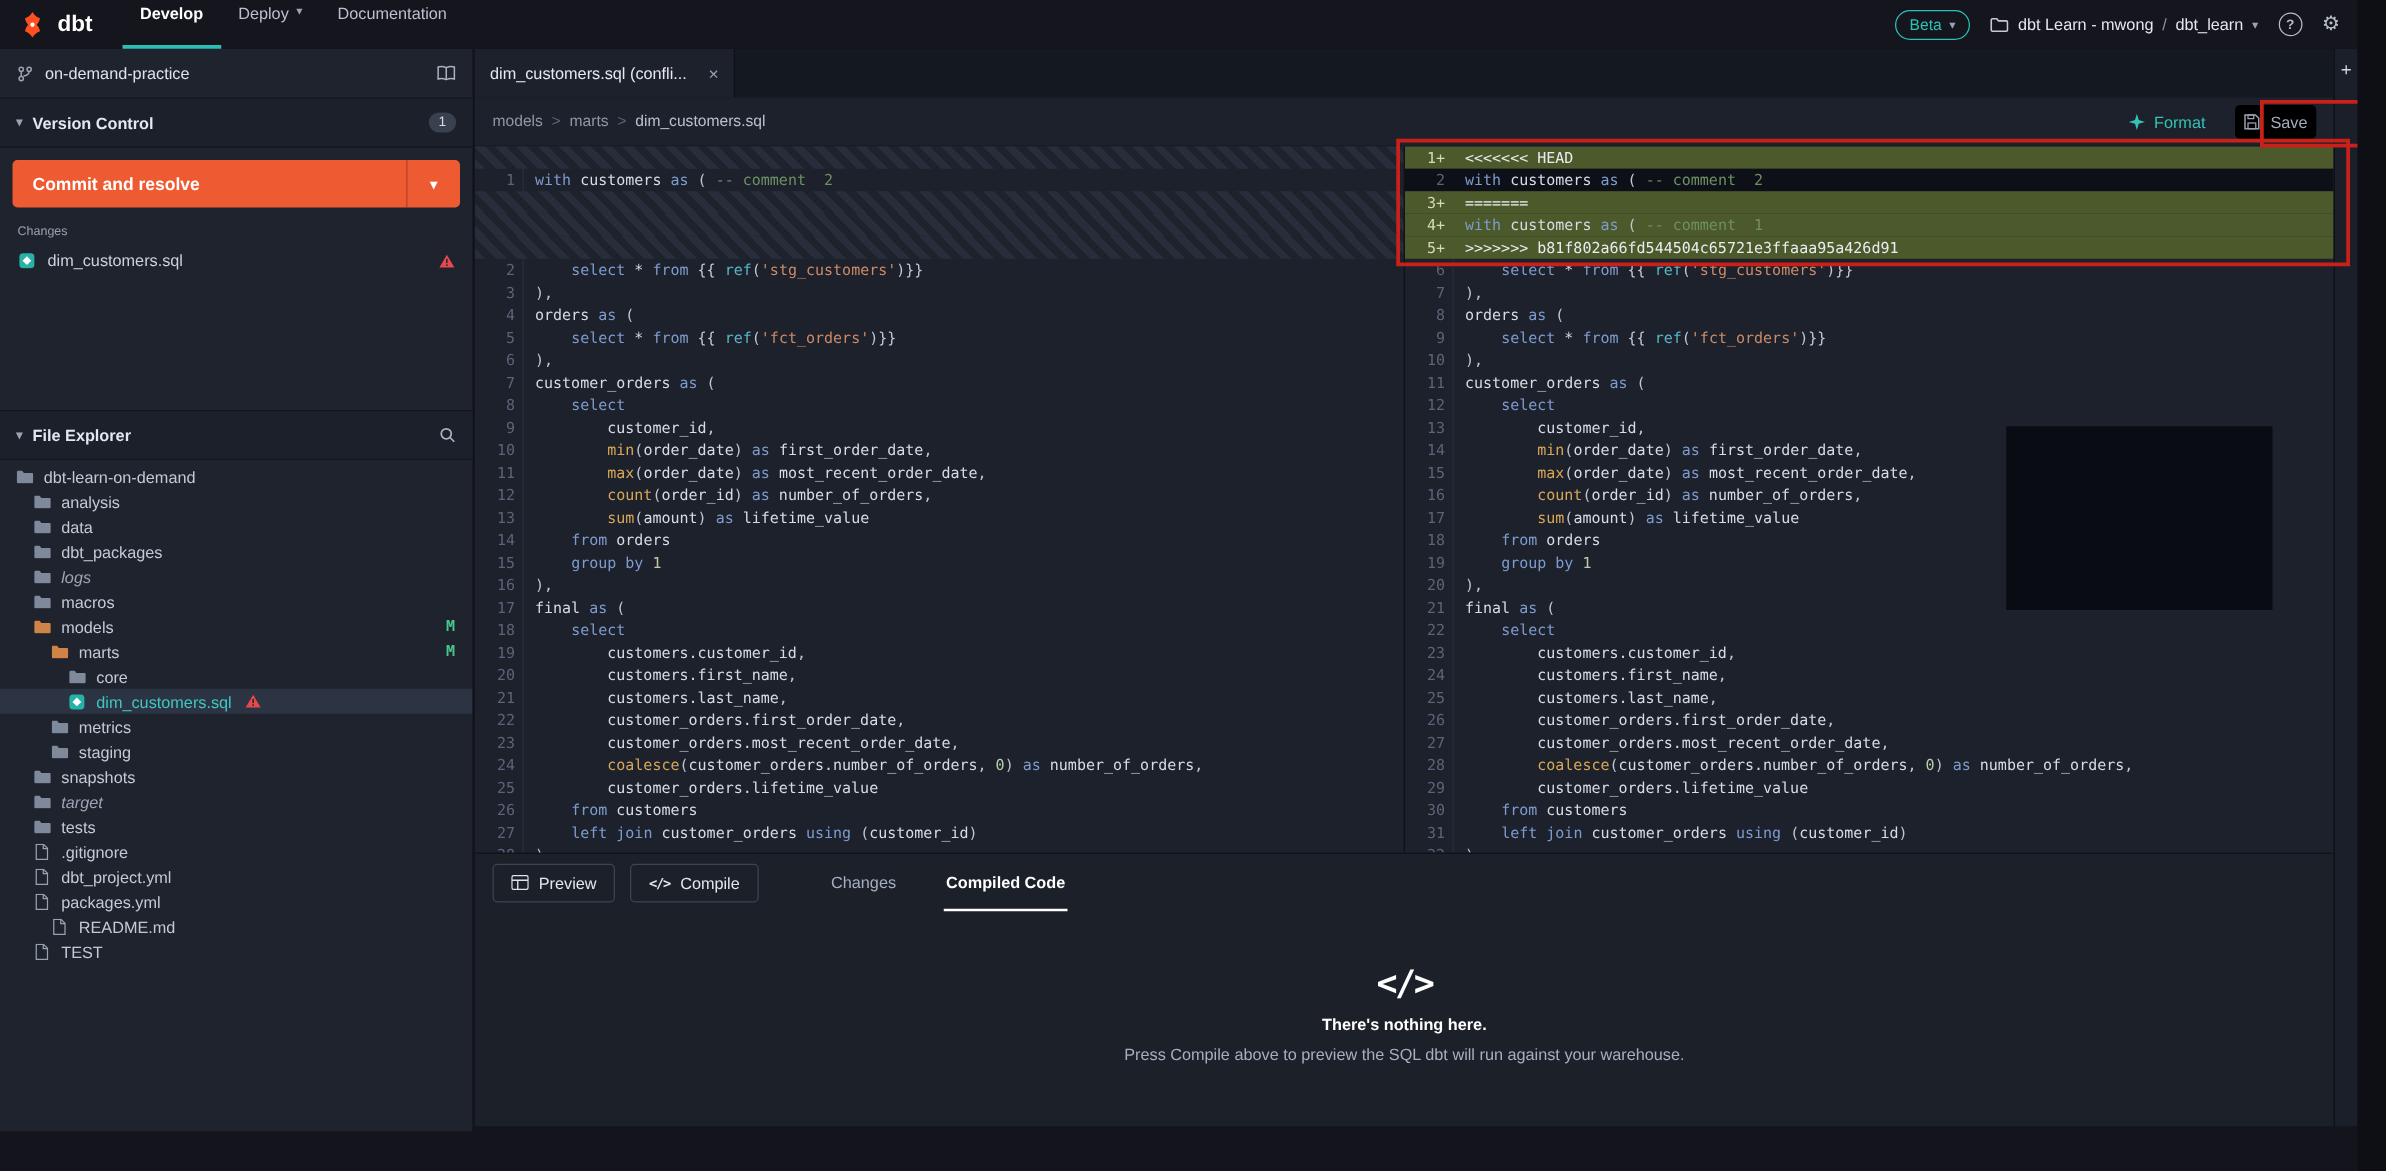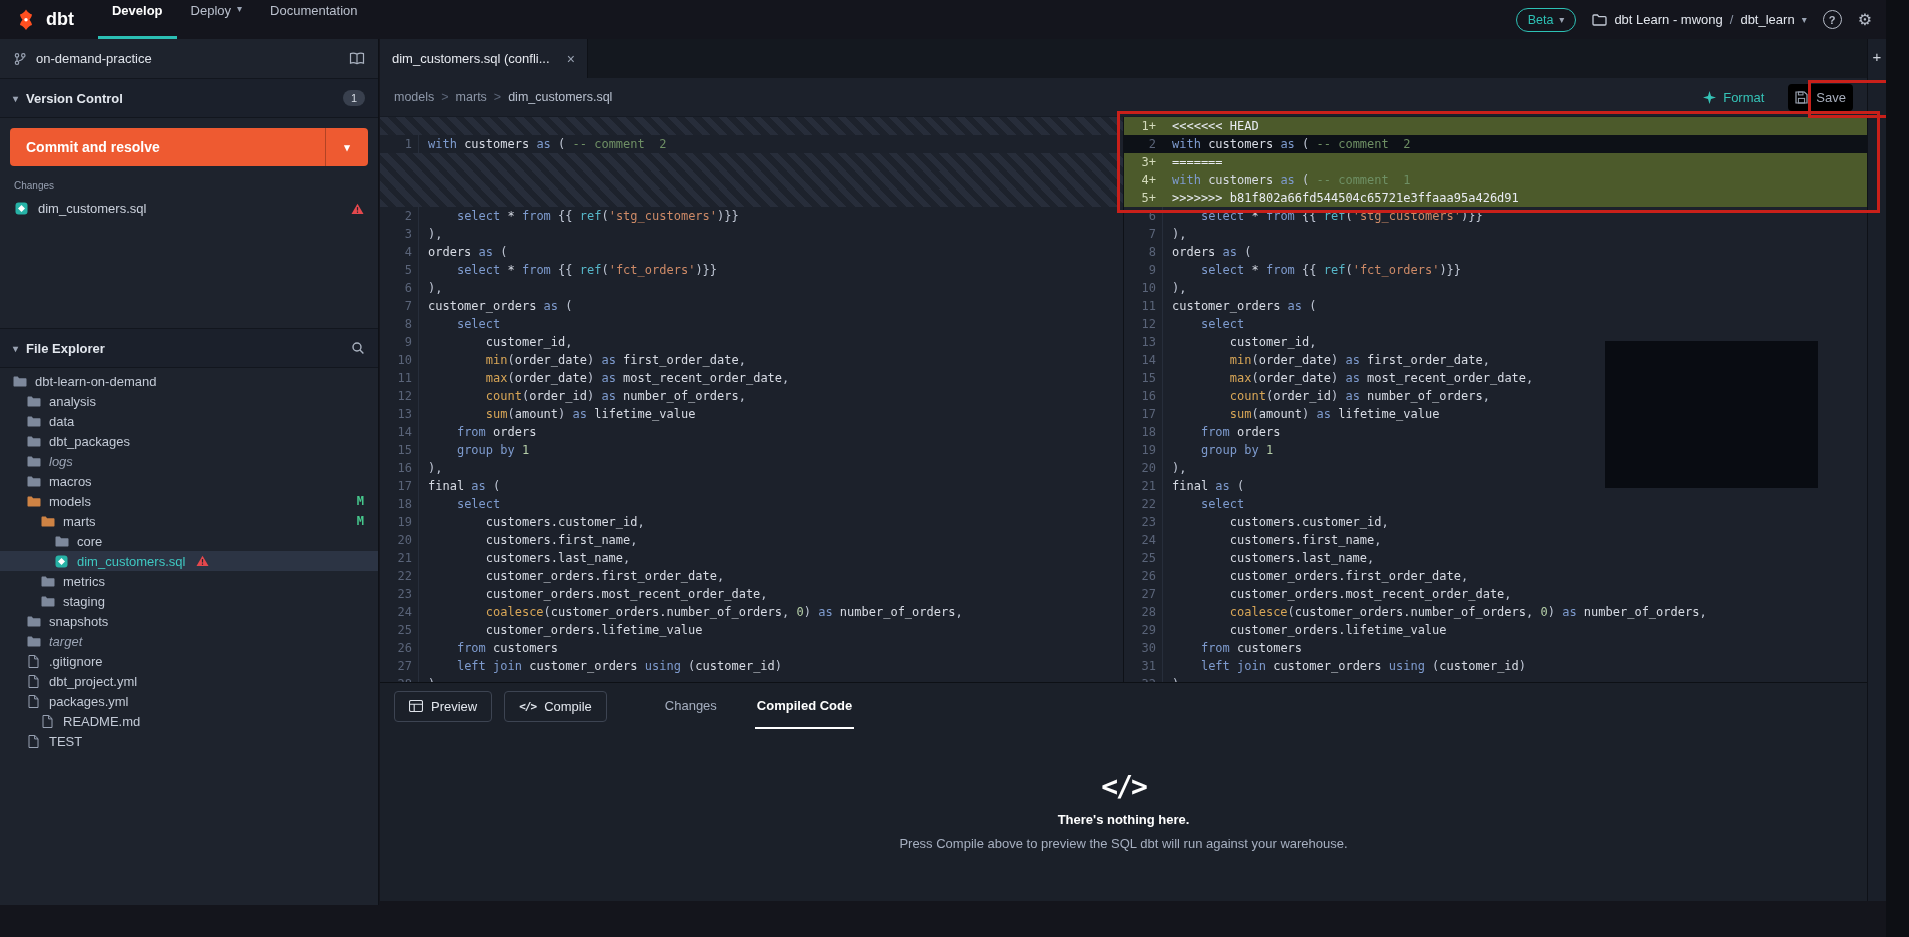--- a/index.html
+++ b/index.html
@@ -333,20 +333,28 @@
           </span>
           <span class="tree-label">snapshots</span>
         </div>
         <div class="tree-row" style="padding-left: 26px;">
           <span class="tree-icon">
             <svg width="14" height="11" viewBox="0 0 14 11">
               <path d="M.5 1.6C.5 1 .9.5 1.5.5h3.2l1.4 1.8h6.4c.6 0 1 .4 1 1v6.2c0 .6-.4 1-1 1h-11c-.6 0-1-.4-1-1z" fill="#7e899c"></path>
             </svg>
           </span>
           <span class="tree-label italic">target</span>
+        </div>
+        <div class="tree-row" style="padding-left: 26px;">
+          <span class="tree-icon">
+            <svg width="14" height="11" viewBox="0 0 14 11">
+              <path d="M.5 1.6C.5 1 .9.5 1.5.5h3.2l1.4 1.8h6.4c.6 0 1 .4 1 1v6.2c0 .6-.4 1-1 1h-11c-.6 0-1-.4-1-1z" fill="#7e899c"></path>
+            </svg>
+          </span>
+          <span class="tree-label">tests</span>
         </div>
         <div class="tree-row" style="padding-left: 26px;">
           <span class="tree-icon">
             <svg width="11" height="13" viewBox="0 0 11 13">
               <path d="M1 .5h5.8L10 3.7v8.8H1z" fill="none" stroke="#97a1b2"></path>
               <path d="M6.6.7v3.2H10" fill="none" stroke="#97a1b2"></path>
             </svg>
           </span>
           <span class="tree-label">.gitignore</span>
         </div>

